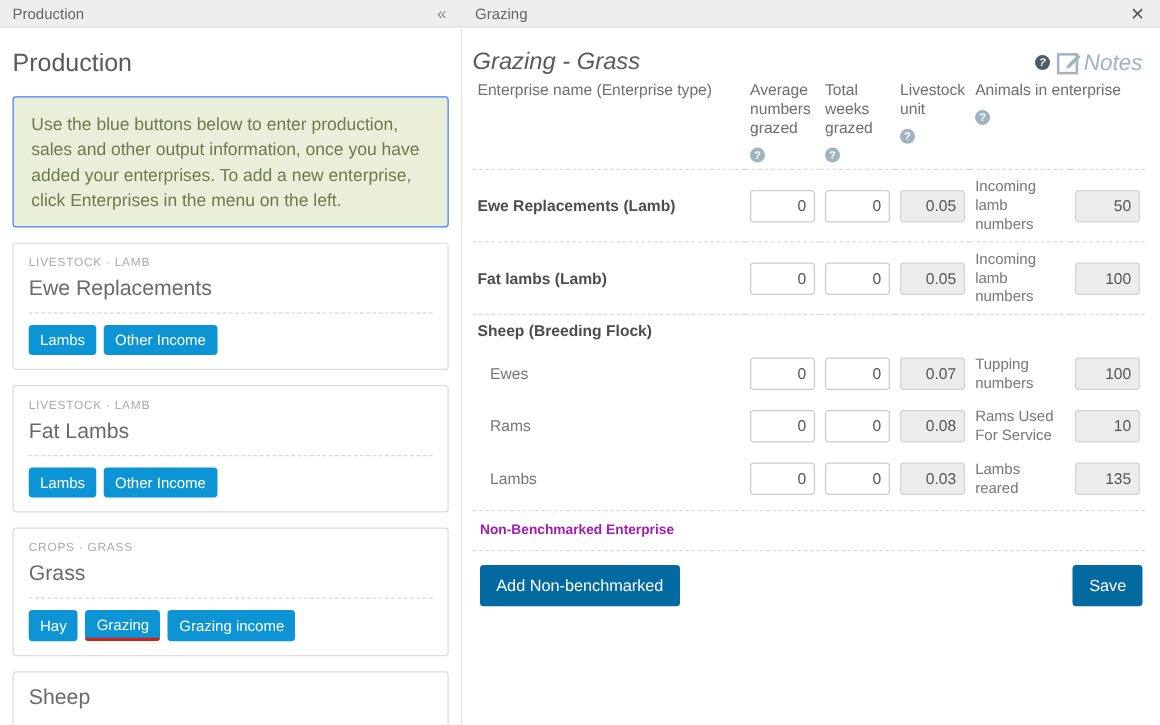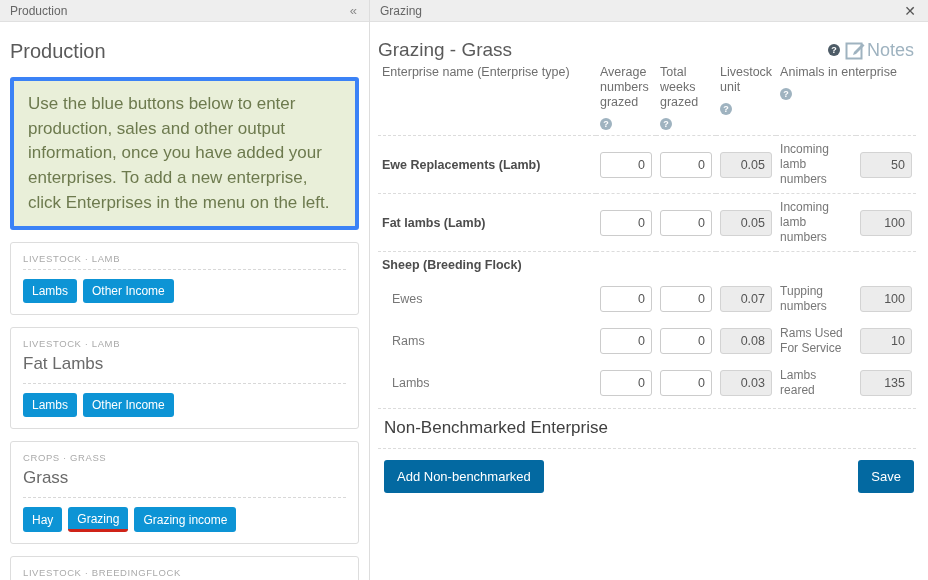--- a/index.html
+++ b/index.html
@@ -41,26 +41,26 @@
     color: #555; font-size: 14px; line-height: 1;
     cursor: pointer; padding: 0 2px;
   }
   .left-body { padding: 0 10px; overflow: hidden; }
   h1.page-title {
     font-size: 20px; font-weight: normal;
     color: #5a5a5a; margin: 18px 0 14px 0;
   }
   .info-box {
     background: #e9efd9;
-    border: 4px solid #3b82f6;
+    border: 1px solid #3b82f6;
     color: #6d7a4e;
     border-radius: 3px;
     padding: 11px 14px;
     line-height: 1.45;
-    font-size: 17px;
+    font-size: 14px;
   }
   .card {
     border: 1px solid #dddddd;
     border-radius: 3px;
     margin-top: 12px;
     padding: 10px 12px 11px 12px;
     background: #fff;
   }
   .card-eyebrow {
     font-size: 9.5px; letter-spacing: .6px;
@@ -97,21 +97,21 @@
     width: 558px; height: 580px;
     display: flex; flex-direction: column;
     background: #fff;
   }
   .right-body { padding: 0 12px 0 8px; }
   h2.section-title {
     font-size: 19px; font-weight: normal;
     color: #5a5a5a; margin: 17px 0 0 0;
     flex: 1 1 auto;
   }
-  .title-row { display: flex; align-items: center; padding-right: 2px; }
+  .title-row { display: flex; align-items: center; padding-right: 2px; font-style: italic; }
   .notes-group {
     display: flex; align-items: center; gap: 5px;
     margin-top: 17px;
   }
   .help-dot {
     display: inline-block;
     width: 12px; height: 12px; border-radius: 50%;
     background: #4d5b66; color: #fff;
     font-size: 9px; line-height: 12px; text-align: center;
     font-weight: bold; cursor: pointer;
@@ -166,21 +166,21 @@
   .in.ro { background: #ececec; border-color: #d3d3d3; }
   .in.wide { width: 52px; }
   td.lbl { color: #777; font-size: 12px; line-height: 1.25; padding-left: 8px; }
   td.animal { text-align: right; padding-right: 6px; }
   .group-head td {
     font-weight: bold; color: #4d4d4d; font-size: 12.5px;
     padding: 7px 4px 3px 6px;
   }
   .footer-sep { border-top: 1px dashed #dcdcdc; margin-top: 4px; }
   .footer-label {
-    font-weight: normal; color: #404040; font-size: 17px;
+    font-weight: bold; color: #a21caf; font-size: 11px;
     padding: 9px 0 6px 6px;
   }
   .footer-row {
     display: flex; align-items: center;
     padding: 11px 2px 0 6px;
   }
   .footer-row .sp { flex: 1 1 auto; }
   .btn-lg {
     background: #0369a1; color: #fff; border: none; border-radius: 3px;
     font-size: 13px; padding: 9px 13px; cursor: pointer;
@@ -199,20 +199,21 @@
       <span class="collapse-icon">«</span>
     </div>
 
     <div class="left-body">
       <h1 class="page-title">Production</h1>
 
       <div class="info-box">Use the blue buttons below to enter production, sales and other output information, once you have added your enterprises. To add a new enterprise, click Enterprises in the menu on the left.</div>
 
       <div class="card">
         <div class="card-eyebrow">LIVESTOCK · LAMB</div>
+        <div class="card-title">Ewe Replacements</div>
         <div class="card-sep"></div>
         <div class="btn-row">
           <button class="btn">Lambs</button>
           <button class="btn">Other Income</button>
         </div>
       </div>
 
       <div class="card">
         <div class="card-eyebrow">LIVESTOCK · LAMB</div>
         <div class="card-title">Fat Lambs</div>
@@ -228,21 +229,20 @@
         <div class="card-title">Grass</div>
         <div class="card-sep"></div>
         <div class="btn-row">
           <button class="btn">Hay</button>
           <button class="btn active">Grazing</button>
           <button class="btn">Grazing income</button>
         </div>
       </div>
 
       <div class="card">
-        <div class="card-eyebrow">LIVESTOCK · BREEDINGFLOCK</div>
         <div class="card-title">Sheep</div>
 
       </div>
     </div>
   </div>
 
   <div class="right-panel">
     <div class="panel-titlebar">
       <span class="tb-text">Grazing</span>
       <span class="tb-spacer"></span>

